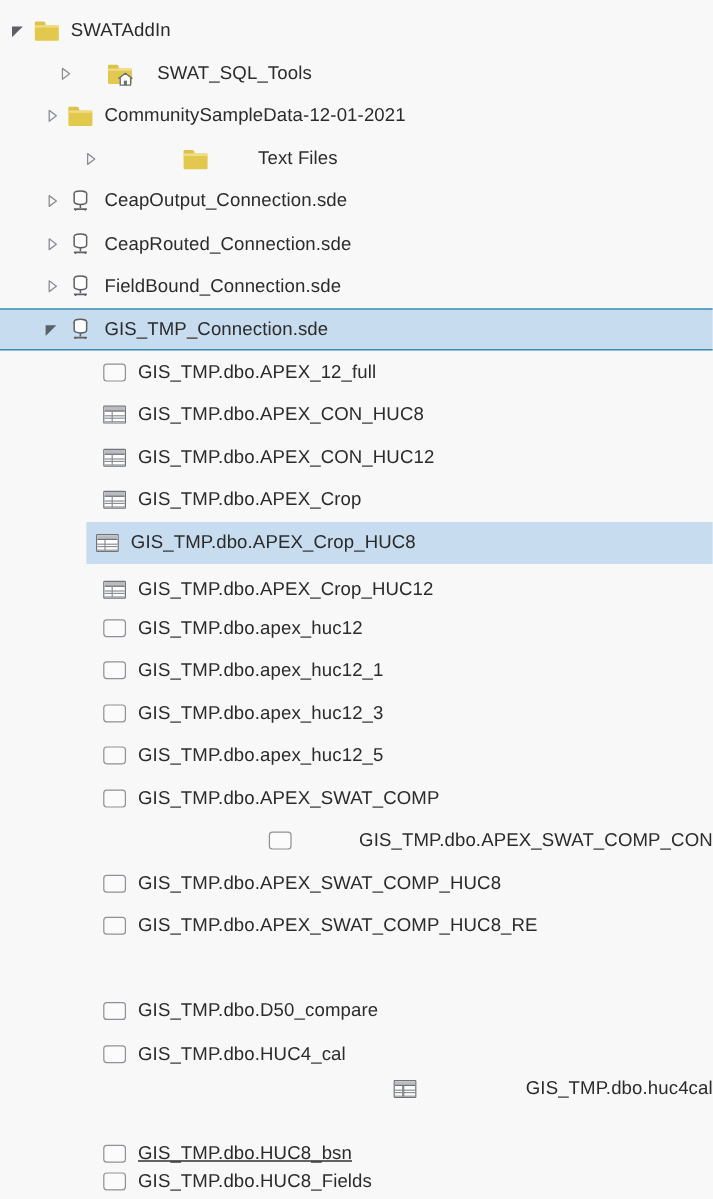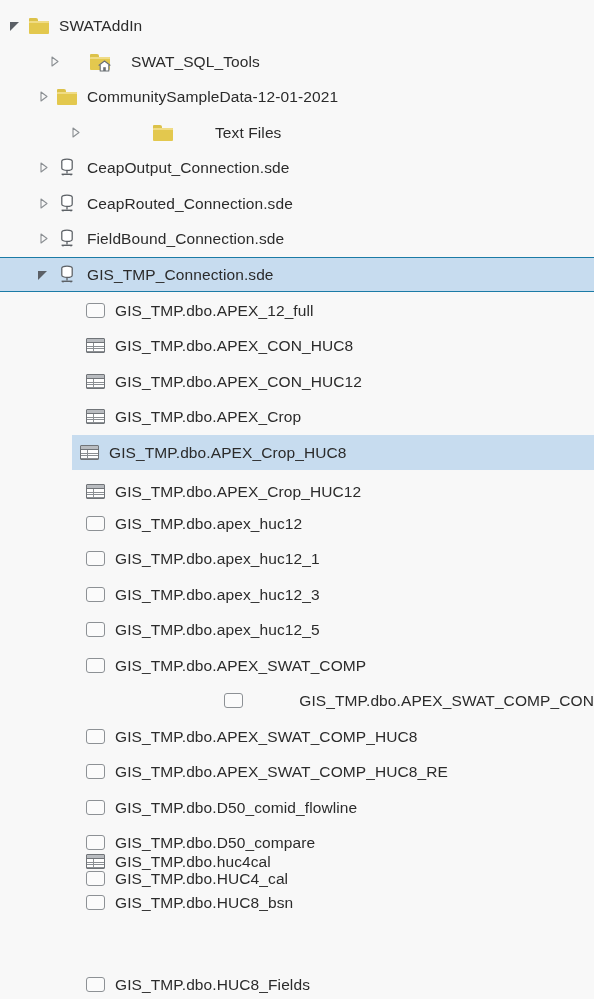--- a/index.html
+++ b/index.html
@@ -432,63 +432,54 @@
     </div>
     <div class="row" style="top: 754px;">
       <div style="flex: 0 0 64px;"></div>
       <div class="twisty"></div>
       <div style="flex: 0 0 6px;"></div>
       <div class="icon">
         <div class="blank"></div>
       </div>
       <span class="label">GIS_TMP.dbo.APEX_SWAT_COMP_HUC8_RE</span>
     </div>
-    <div class="row" style="top: 790px;">
-      <div style="flex: 0 0 64px;"></div>
-      <div class="twisty"></div>
-      <div style="flex: 0 0 6px;"></div>
-      <div class="icon">
-        <div class="blank"></div>
-      </div>
-      <span class="label">GIS_TMP.dbo.D50_comid_flowline</span>
-    </div>
     <div class="row" style="top: 825px;">
       <div style="flex: 0 0 64px;"></div>
       <div class="twisty"></div>
       <div style="flex: 0 0 6px;"></div>
       <div class="icon">
         <div class="blank"></div>
       </div>
       <span class="label">GIS_TMP.dbo.D50_compare</span>
     </div>
     <div class="row" style="top: 861px;">
       <div style="flex: 0 0 64px;"></div>
       <div class="twisty"></div>
       <div style="flex: 0 0 6px;"></div>
       <div class="icon">
         <div class="blank"></div>
       </div>
       <span class="label">GIS_TMP.dbo.HUC4_cal</span>
     </div>
-    <div class="row" style="top: 844px;">
+    <div class="row" style="top: 890px; justify-content: space-between;">
       <div style="flex: 0 0 64px;"></div>
       <div class="twisty"></div>
       <div style="flex: 0 0 6px;"></div>
       <div class="icon">
         <div class="tbl">
           <div class="hdr"></div>
           <div class="vline"></div>
           <div class="hline" style="top:6.5px"></div>
           <div class="hline" style="top:9.3px"></div>
           <div class="hline" style="top:12.1px"></div>
         </div>
       </div>
       <span class="label">GIS_TMP.dbo.huc4cal</span>
     </div>
-    <div class="row" style="top: 885px;">
+    <div class="row" style="top: 944px; text-decoration: underline;">
       <div style="flex: 0 0 64px;"></div>
       <div class="twisty"></div>
       <div style="flex: 0 0 6px;"></div>
       <div class="icon">
         <div class="blank"></div>
       </div>
       <span class="label">GIS_TMP.dbo.HUC8_bsn</span>
     </div>
     <div class="row" style="top: 967px;">
       <div style="flex: 0 0 64px;"></div>

